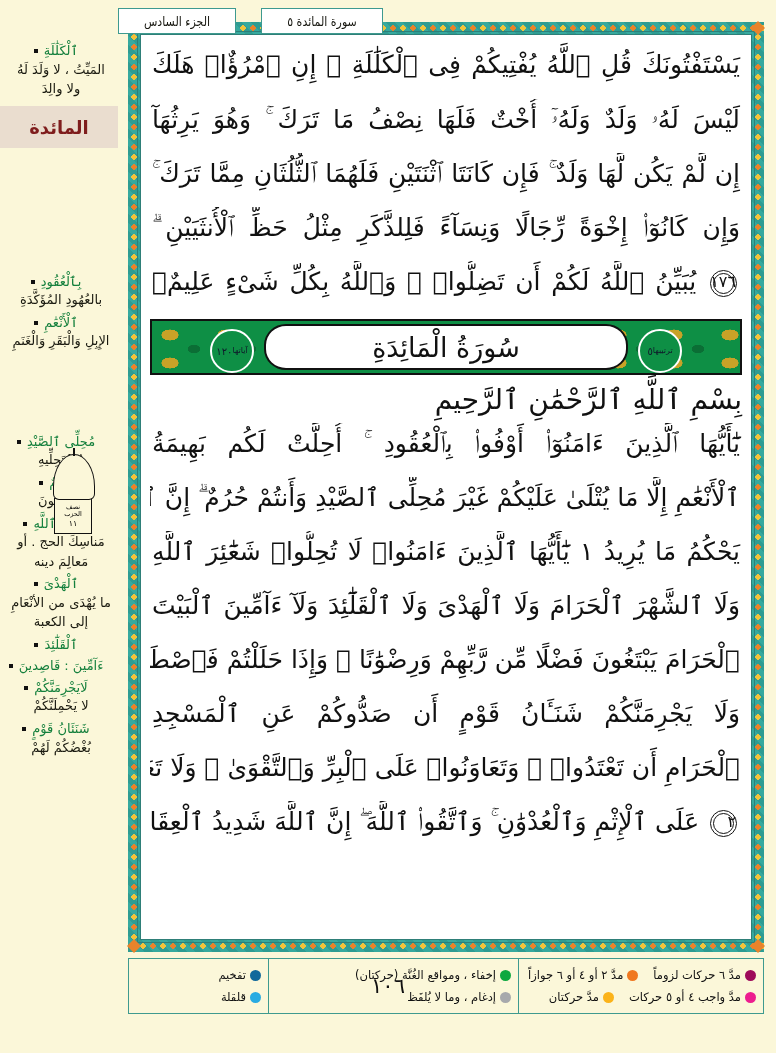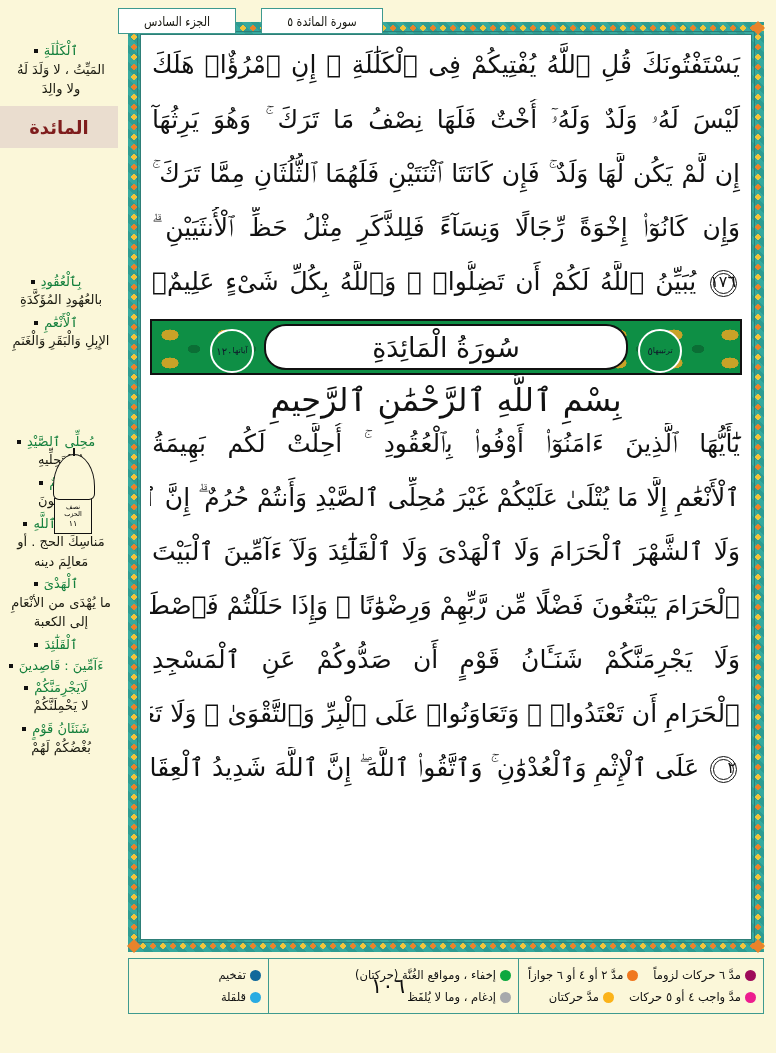--- a/index.html
+++ b/index.html
@@ -169,22 +169,22 @@
     background:#0E8F45;border:2.5px solid #FFFFFF;
     display:flex;flex-direction:row;align-items:center;justify-content:center;
     color:#0f172a;z-index:3;
   }
   .banner-medallion b{font-size:8px;font-weight:normal;line-height:1.1;display:block;}
   .banner-medallion i{font-size:10px;font-style:normal;line-height:1.1;display:block;}
   #medallion-order{right:58px;}
   #medallion-count{left:58px;}
 
   .bismillah{
-    text-align:center;height:46px;line-height:46px;
-    font-size:32px;color:#111;direction:rtl;
+    text-align:right;height:46px;line-height:46px;
+    font-size:28px;color:#111;direction:rtl;
     font-family:"DejaVu Sans","Liberation Sans",sans-serif;
   }
 
   
   .sidebar{
     position:absolute;left:0;top:40px;width:122px;height:910px;
     z-index:6;text-align:center;direction:rtl;
     color:#1a1a10;
   }
   .gl-item{margin:0 0 2px 0;padding:0 4px;}
@@ -319,20 +319,21 @@
       <div class="banner-medallion" id="medallion-count">
         <b>آياتها</b>
         <i>١٢٠</i>
       </div>
     </div>
 
     <div class="bismillah">بِسْمِ ٱللَّهِ ٱلرَّحْمَٰنِ ٱلرَّحِيمِ</div>
 
     <div class="aya-line lnorm">يَٰٓأَيُّهَا ٱلَّذِينَ ءَامَنُوٓا۟ أَوْفُوا۟ بِٱلْعُقُودِ ۚ أُحِلَّتْ لَكُم بَهِيمَةُ</div>
     <div class="aya-line lnorm">ٱلْأَنْعَٰمِ إِلَّا مَا يُتْلَىٰ عَلَيْكُمْ غَيْرَ مُحِلِّى ٱلصَّيْدِ وَأَنتُمْ حُرُمٌ ۗ إِنَّ ٱللَّهَ</div>
+    <div class="aya-line lnorm">يَحْكُمُ مَا يُرِيدُ ١ يَٰٓأَيُّهَا ٱلَّذِينَ ءَامَنُوا۟ لَا تُحِلُّوا۟ شَعَٰٓئِرَ ٱللَّهِ</div>
     <div class="aya-line lnorm">وَلَا ٱلشَّهْرَ ٱلْحَرَامَ وَلَا ٱلْهَدْىَ وَلَا ٱلْقَلَٰٓئِدَ وَلَآ ءَآمِّينَ ٱلْبَيْتَ</div>
     <div class="aya-line lnorm">ٱلْحَرَامَ يَبْتَغُونَ فَضْلًا مِّن رَّبِّهِمْ وَرِضْوَٰنًا ۚ وَإِذَا حَلَلْتُمْ فَٱصْطَادُوا۟ ۚ</div>
     <div class="aya-line lnorm">وَلَا يَجْرِمَنَّكُمْ شَنَـَٔانُ قَوْمٍ أَن صَدُّوكُمْ عَنِ ٱلْمَسْجِدِ</div>
     <div class="aya-line lnorm">ٱلْحَرَامِ أَن تَعْتَدُوا۟ ۘ وَتَعَاوَنُوا۟ عَلَى ٱلْبِرِّ وَٱلتَّقْوَىٰ ۖ وَلَا تَعَاوَنُوا۟</div>
 
     <div class="aya-line lnorm">
       <span class="aya-num">٢</span>
       <span>عَلَى ٱلْإِثْمِ وَٱلْعُدْوَٰنِ ۚ وَٱتَّقُوا۟ ٱللَّهَ ۖ إِنَّ ٱللَّهَ شَدِيدُ ٱلْعِقَابِ</span>
     </div>
 

